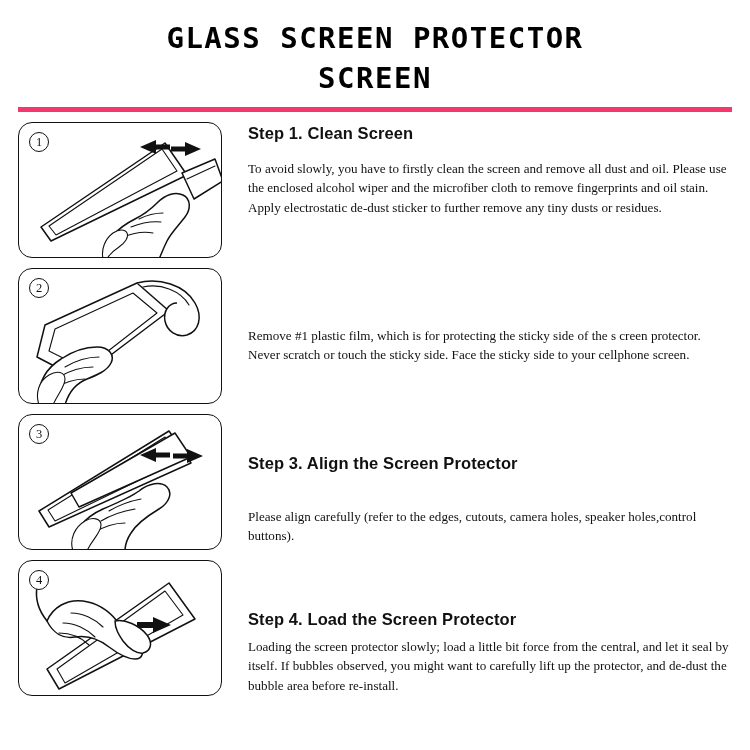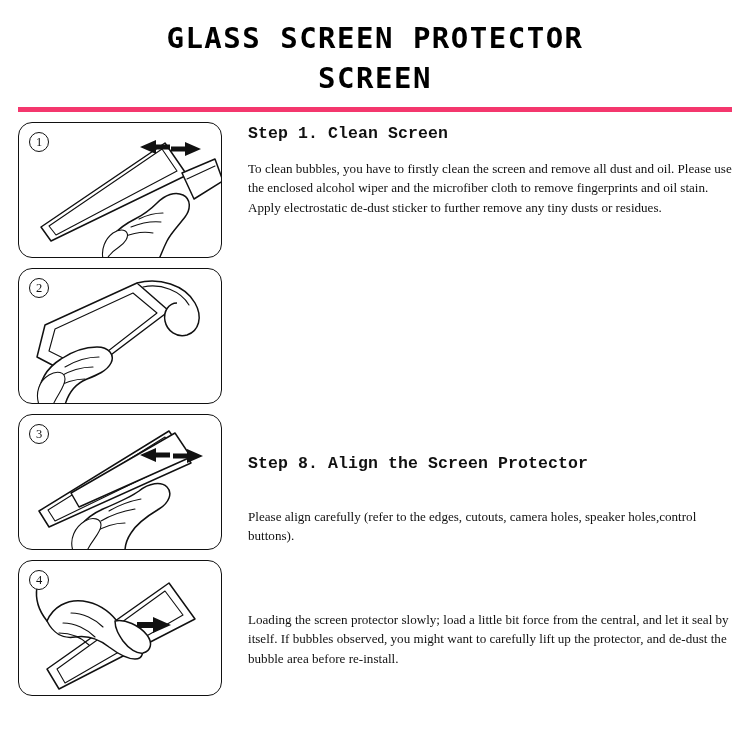--- a/index.html
+++ b/index.html
@@ -65,21 +65,21 @@
     background: #fff;
     overflow: hidden;
   }
   .step-text {
     flex: 1 1 auto;
     padding-left: 26px;
     padding-top: 2px;
     box-sizing: border-box;
   }
   .step-head {
-    font-family: Liberation Mono, monospace;
+    font-family: Liberation Sans, sans-serif;
     font-weight: bold;
     font-size: 16.5px;
     color: #111;
     margin: 0 0 0 0;
     letter-spacing: 0.1px;
   }
   .step-body {
     font-family: "Liberation Serif", serif;
     font-size: 13.1px;
     line-height: 1.48;
@@ -89,21 +89,21 @@
   }
 
   
   .s1 .step-text { padding-top: 2px; }
   .s1 .step-body { margin-top: 16px; }
   .s2 .step-text { padding-top: 44px; }
   .s2 .step-body { margin-top: 14px; }
   .s3 .step-text { padding-top: 40px; }
   .s3 .step-body { margin-top: 34px; }
   .s4 .step-text { padding-top: 50px; }
-  .s4 .step-body { margin-top: 0; }
+  .s4 .step-body { margin-top: 8px; }
 
   
   .num {
     position: absolute;
     left: 10px;
     top: 9px;
     width: 20px;
     height: 20px;
     border: 1.3px solid #111;
     border-radius: 50%;
@@ -159,21 +159,21 @@
           <path class="fill-w" d="M84 136 C86 116 100 104 116 96 C124 92 132 86 138 80 C146 72 156 68 164 72 C172 76 172 86 166 94 C160 102 152 110 148 118 C144 126 142 132 140 136 Z"></path>
           <path class="ln-thin" d="M120 96 C128 92 136 90 144 90"></path>
           <path class="ln-thin" d="M112 104 C122 100 132 98 142 99"></path>
           <path class="ln-thin" d="M104 114 C114 110 124 108 134 110"></path>
 
           <path class="fill-w-thin" d="M84 136 C82 126 86 116 94 110 C100 106 106 106 108 110 C110 114 106 120 100 124 C94 128 90 132 88 136 Z"></path>
         </svg>
       </div>
       <div class="step-text">
         <h3 class="step-head">Step 1. Clean Screen</h3>
-        <p class="step-body">To clean bubbles, you have to firstly clean the screen and remove all dust and oil. Please use the enclosed alcohol wiper and the microfiber cloth to remove fingerprints and oil stain. Apply electrostatic de-dust sticker to further remove any tiny dusts or residues.</p>
+        <p class="step-body">To avoid slowly, you have to firstly clean the screen and remove all dust and oil. Please use the enclosed alcohol wiper and the microfiber cloth to remove fingerprints and oil stain. Apply electrostatic de-dust sticker to further remove any tiny dusts or residues.</p>
       </div>
     </div>
 
     <div class="step s2">
       <div class="illus">
         <div class="num">2</div>
         <svg width="204" height="136" viewBox="0 0 204 136">
 
           <path class="fill-w" d="M18 88 L26 56 L118 14 L150 42 L60 110 Z"></path>
           <path class="ln-thin" d="M30 82 L36 60 L114 24 L138 44 L66 100 Z"></path>
@@ -182,20 +182,21 @@
           <path class="ln-thin" d="M124 18 C142 14 162 22 170 36"></path>
 
           <path class="fill-w" d="M20 136 C18 116 26 100 42 90 C54 82 66 78 78 78 C90 78 96 86 92 94 C88 102 78 106 68 110 C58 114 50 122 46 136 Z"></path>
           <path class="ln-thin" d="M46 98 C56 92 68 88 80 88"></path>
           <path class="ln-thin" d="M40 108 C50 102 62 98 74 98"></path>
           <path class="ln-thin" d="M34 120 C44 114 56 110 66 110"></path>
           <path class="fill-w-thin" d="M20 136 C16 124 20 112 30 106 C38 101 46 103 46 110 C46 118 38 126 34 136 Z"></path>
         </svg>
       </div>
       <div class="step-text">
+        <p class="step-body">Remove #1 plastic film, which is for protecting the sticky side of the s creen protector. Never scratch or touch the sticky side. Face the sticky side to your cellphone screen.</p>
       </div>
     </div>
 
     <div class="step s3">
       <div class="illus">
         <div class="num">3</div>
         <svg width="204" height="136" viewBox="0 0 204 136">
 
           <path class="fill-w" d="M30 112 L20 96 L150 16 L172 48 Z"></path>
           <path class="ln-thin" d="M36 106 L29 95 L146 22 L162 45 Z"></path>
@@ -208,21 +209,21 @@
           </g>
 
           <path class="fill-w" d="M54 136 C54 116 66 102 84 94 C98 88 112 82 120 76 C130 68 142 66 148 72 C154 78 150 88 140 94 C130 100 118 108 112 118 C108 124 106 130 106 136 Z"></path>
           <path class="ln-thin" d="M90 96 C100 90 112 86 122 84"></path>
           <path class="ln-thin" d="M82 106 C92 100 104 96 116 94"></path>
           <path class="ln-thin" d="M74 118 C84 112 96 108 106 108"></path>
           <path class="fill-w-thin" d="M54 136 C50 124 56 112 66 106 C74 101 82 104 82 110 C82 118 72 126 68 136 Z"></path>
         </svg>
       </div>
       <div class="step-text">
-        <h3 class="step-head">Step 8. Align the Screen Protector</h3>
+        <h3 class="step-head">Step 3. Align the Screen Protector</h3>
         <p class="step-body">Please align carefully (refer to the edges, cutouts, camera holes, speaker holes,control buttons).</p>
       </div>
     </div>
 
     <div class="step s4">
       <div class="illus">
         <div class="num">4</div>
         <svg width="204" height="136" viewBox="0 0 204 136">
 
           <path class="fill-w" d="M40 128 L28 108 L150 22 L176 58 Z"></path>
@@ -236,18 +237,19 @@
           <path class="ln-thin" d="M52 52 C64 52 76 58 84 66"></path>
           <path class="ln-thin" d="M44 62 C56 62 68 68 76 76"></path>
           <path class="ln-thin" d="M40 72 C52 72 62 76 70 84"></path>
 
           <path class="fill-w" d="M96 60 C106 58 120 64 128 74 C134 82 132 90 124 92 C118 93 110 88 104 80 C100 74 96 68 96 60 Z"></path>
 
           <path class="ln" d="M28 60 C20 50 16 38 18 26"></path>
         </svg>
       </div>
       <div class="step-text">
+        <h3 class="step-head">Step 4. Load the Screen Protector</h3>
         <p class="step-body">Loading the screen protector slowly; load a little bit force from the central, and let it seal by itself. If bubbles observed, you might want to carefully lift up the protector, and de-dust the bubble area before re-install.</p>
       </div>
     </div>
 
   </div>
 </div>
 
 </body></html>

